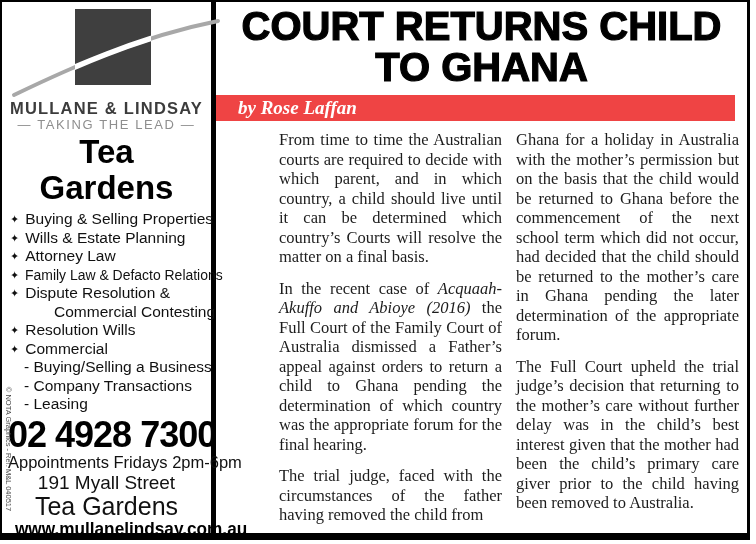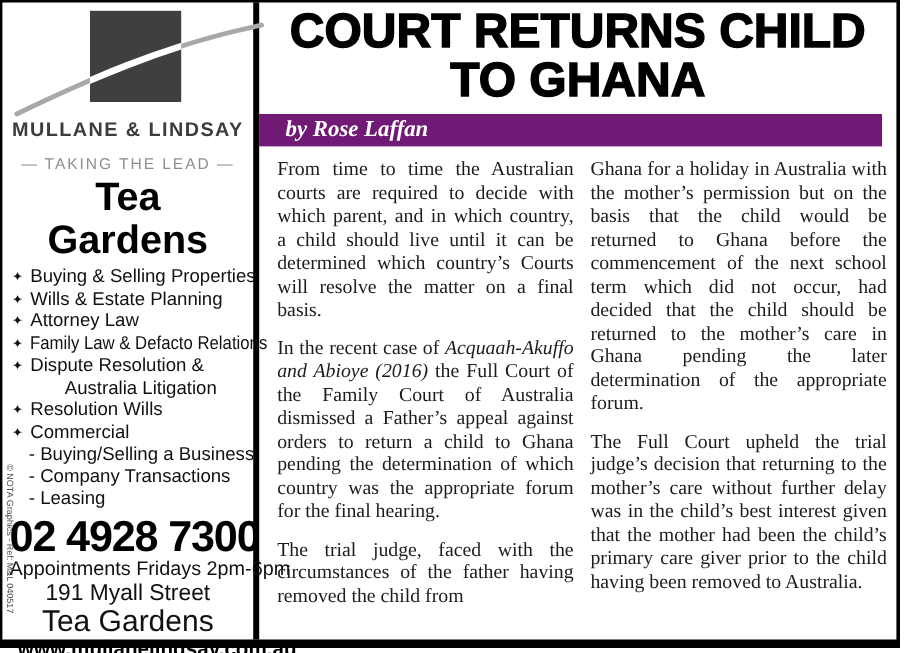--- a/index.html
+++ b/index.html
@@ -9,21 +9,21 @@
               border:2px solid #000; border-right-width:3px; border-bottom-width:7px;
               display:flex; background:#fff; }
 
   
   .sidebar { width:214px; border-right:5px solid #000; padding:3px 6px 2px;
              text-align:center; position:relative; flex:none; }
   .logo-svg { display:block; margin:2px auto 0; }
   .firm-name { font-size:16.5px; line-height:18px; letter-spacing:1.2px;
                font-weight:600; color:#3c3c3c; white-space:nowrap; }
   .tagline { font-size:13px; line-height:15px; letter-spacing:1.6px;
-             color:#8e8e8e; margin-top:12px; white-space:nowrap; }
+             color:#8e8e8e; margin-top:0; white-space:nowrap; }
   .location { font-size:33px; line-height:36px; font-weight:bold; color:#000;
               margin:2px 0 4px; }
   .services { text-align:left; font-size:15.5px; line-height:18.5px; color:#111; }
   .service-item { white-space:nowrap; }
   .service-item .bullet { font-size:11px; margin:0 6px 0 2px; vertical-align:1px; }
   .service-item.indent { padding-left:46px; }
   .service-item.dash { padding-left:16px; }
   .fit-1 { display:inline-block; transform:scaleX(0.9); transform-origin:0 50%; }
   .fit-2 { display:inline-block; transform:scaleX(0.8); transform-origin:0 50%; }
   .phone { font-size:36px; line-height:37px; font-weight:bold; letter-spacing:-1px;
@@ -35,25 +35,25 @@
              white-space:nowrap; transform:scaleX(0.93); transform-origin:50% 50%; }
   .credit { position:absolute; left:-57px; top:442px; width:126px; height:10px;
             font-size:7.5px; color:#4a4a4a; transform:rotate(90deg);
             white-space:nowrap; text-align:center; }
 
   
   .article { flex:1; display:flex; flex-direction:column; min-width:0; }
   .headline { font-family:"Liberation Sans", sans-serif; font-weight:bold;
               -webkit-text-stroke:1.2px #000; font-size:40px; line-height:41px;
               text-align:center; color:#000; margin:4px auto 0; max-width:480px; }
-  .byline-bar { background:#701a75; height:27px; margin-top:7px; width:calc(100% - 12px); }
+  .byline-bar { background:#ef4444; height:27px; margin-top:7px; width:calc(100% - 12px); }
   .byline-bar span { color:#fff; font-family:"Liberation Serif", serif;
                      font-style:italic; font-weight:bold; font-size:19px;
                      line-height:26px; padding-left:22px; display:inline-block; }
-  .body-cols { display:flex; gap:14px; padding:9px 8px 0 15px; }
+  .body-cols { display:flex; gap:14px; padding:9px 8px 0 15px;margin-left:48px; }
   .col { flex:1; min-width:0; }
   .col p { font-family:"Liberation Serif", serif; font-size:16.5px;
            line-height:19.5px; color:#1c1c1c; text-align:justify;
            margin-bottom:12px; }
   .col p em { font-style:italic; }
 </style>
 </head>
 <body>
 
 <div class="ad-frame">
@@ -71,21 +71,21 @@
     </svg>
     <div class="firm-name">MULLANE &amp; LINDSAY</div>
     <div class="tagline">— TAKING THE LEAD —</div>
     <h1 class="location">Tea Gardens</h1>
     <div class="services">
         <div class="service-item bullet"><span class="bullet">✦</span><span>Buying &amp; Selling Properties</span></div>
         <div class="service-item bullet"><span class="bullet">✦</span><span>Wills &amp; Estate Planning</span></div>
         <div class="service-item bullet"><span class="bullet">✦</span><span>Attorney Law</span></div>
         <div class="service-item bullet"><span class="bullet">✦</span><span class="fit-1">Family Law &amp; Defacto Relations</span></div>
         <div class="service-item bullet"><span class="bullet">✦</span><span>Dispute Resolution &amp;</span></div>
-        <div class="service-item indent"><span>Australia Litigation</span></div>
+        <div class="service-item indent"><span>Commercial Contesting</span></div>
         <div class="service-item bullet"><span class="bullet">✦</span><span>Resolution Wills</span></div>
         <div class="service-item bullet"><span class="bullet">✦</span><span>Commercial</span></div>
         <div class="service-item dash"><span>- Buying/Selling a Business</span></div>
         <div class="service-item dash"><span>- Company Transactions</span></div>
         <div class="service-item dash"><span>- Leasing</span></div>
       </div>
     <div class="phone">02 4928 7300</div>
     <div class="appointments">Appointments Fridays 2pm-6pm</div>
     <div class="address1">191 Myall Street</div>
     <div class="address2">Tea Gardens</div>

